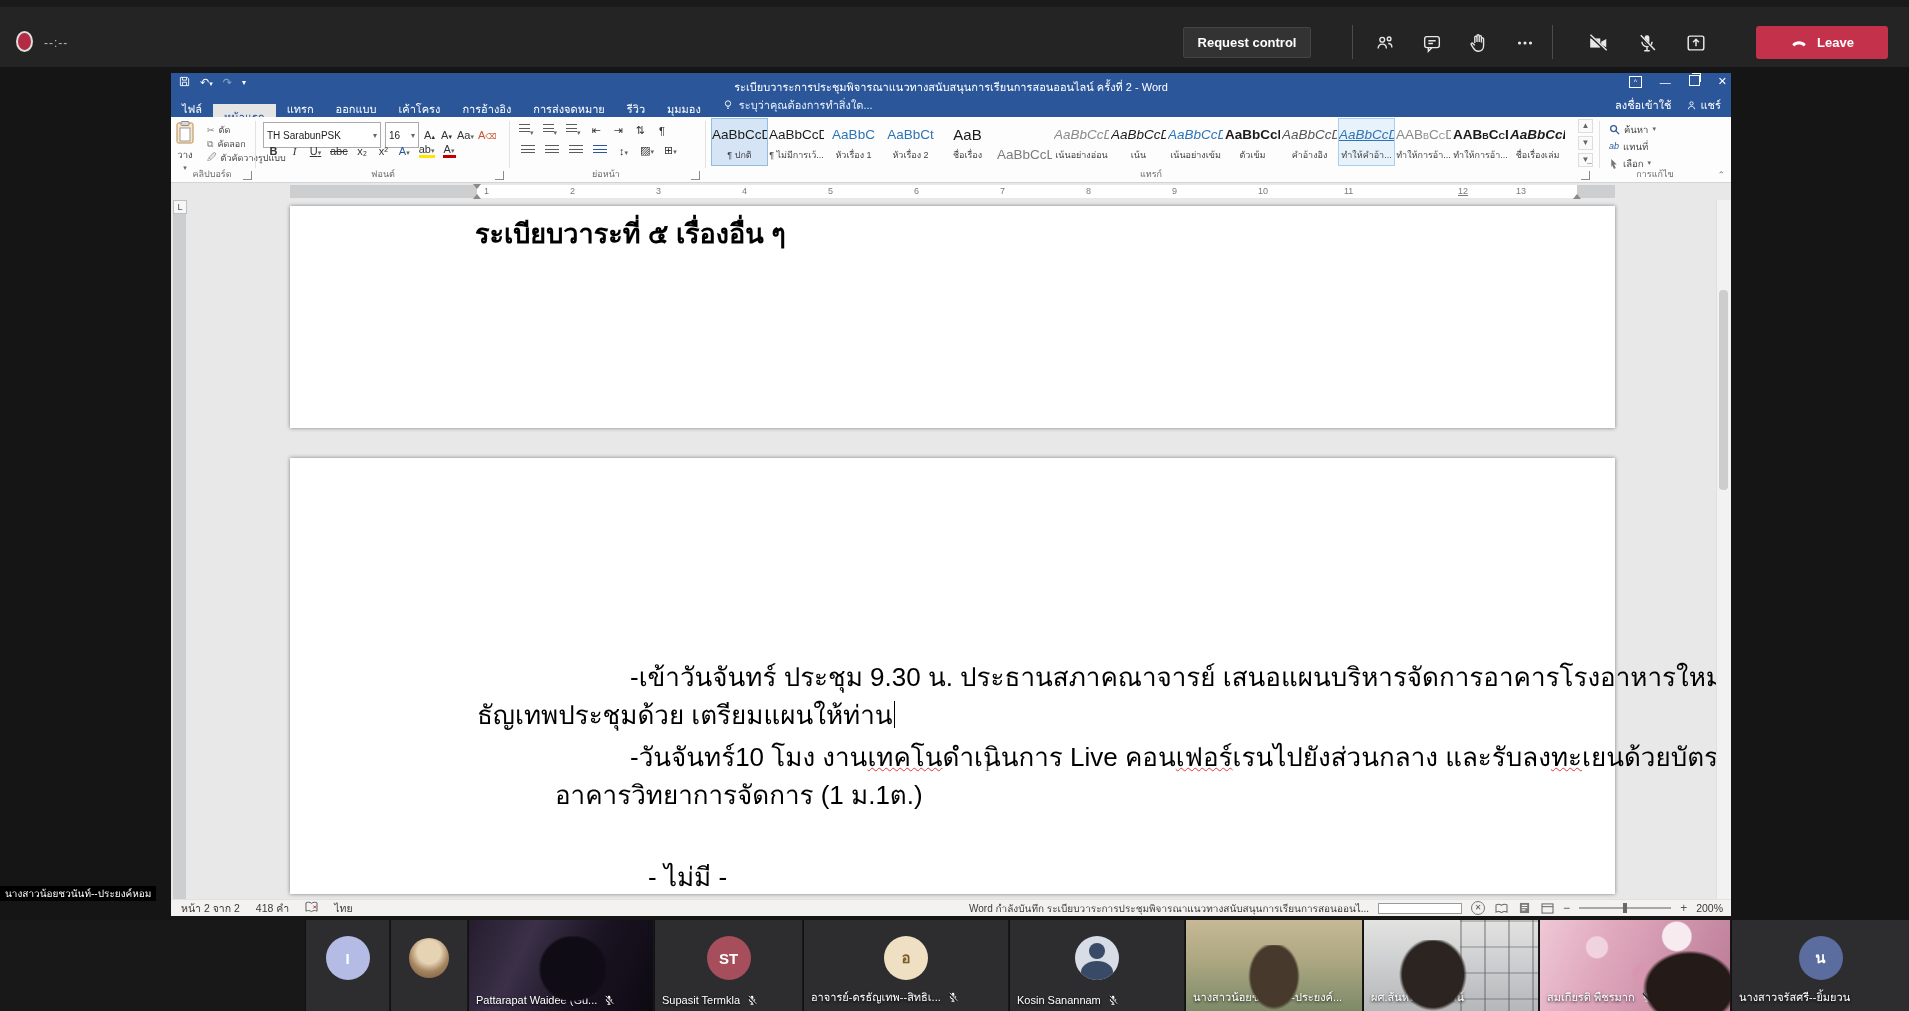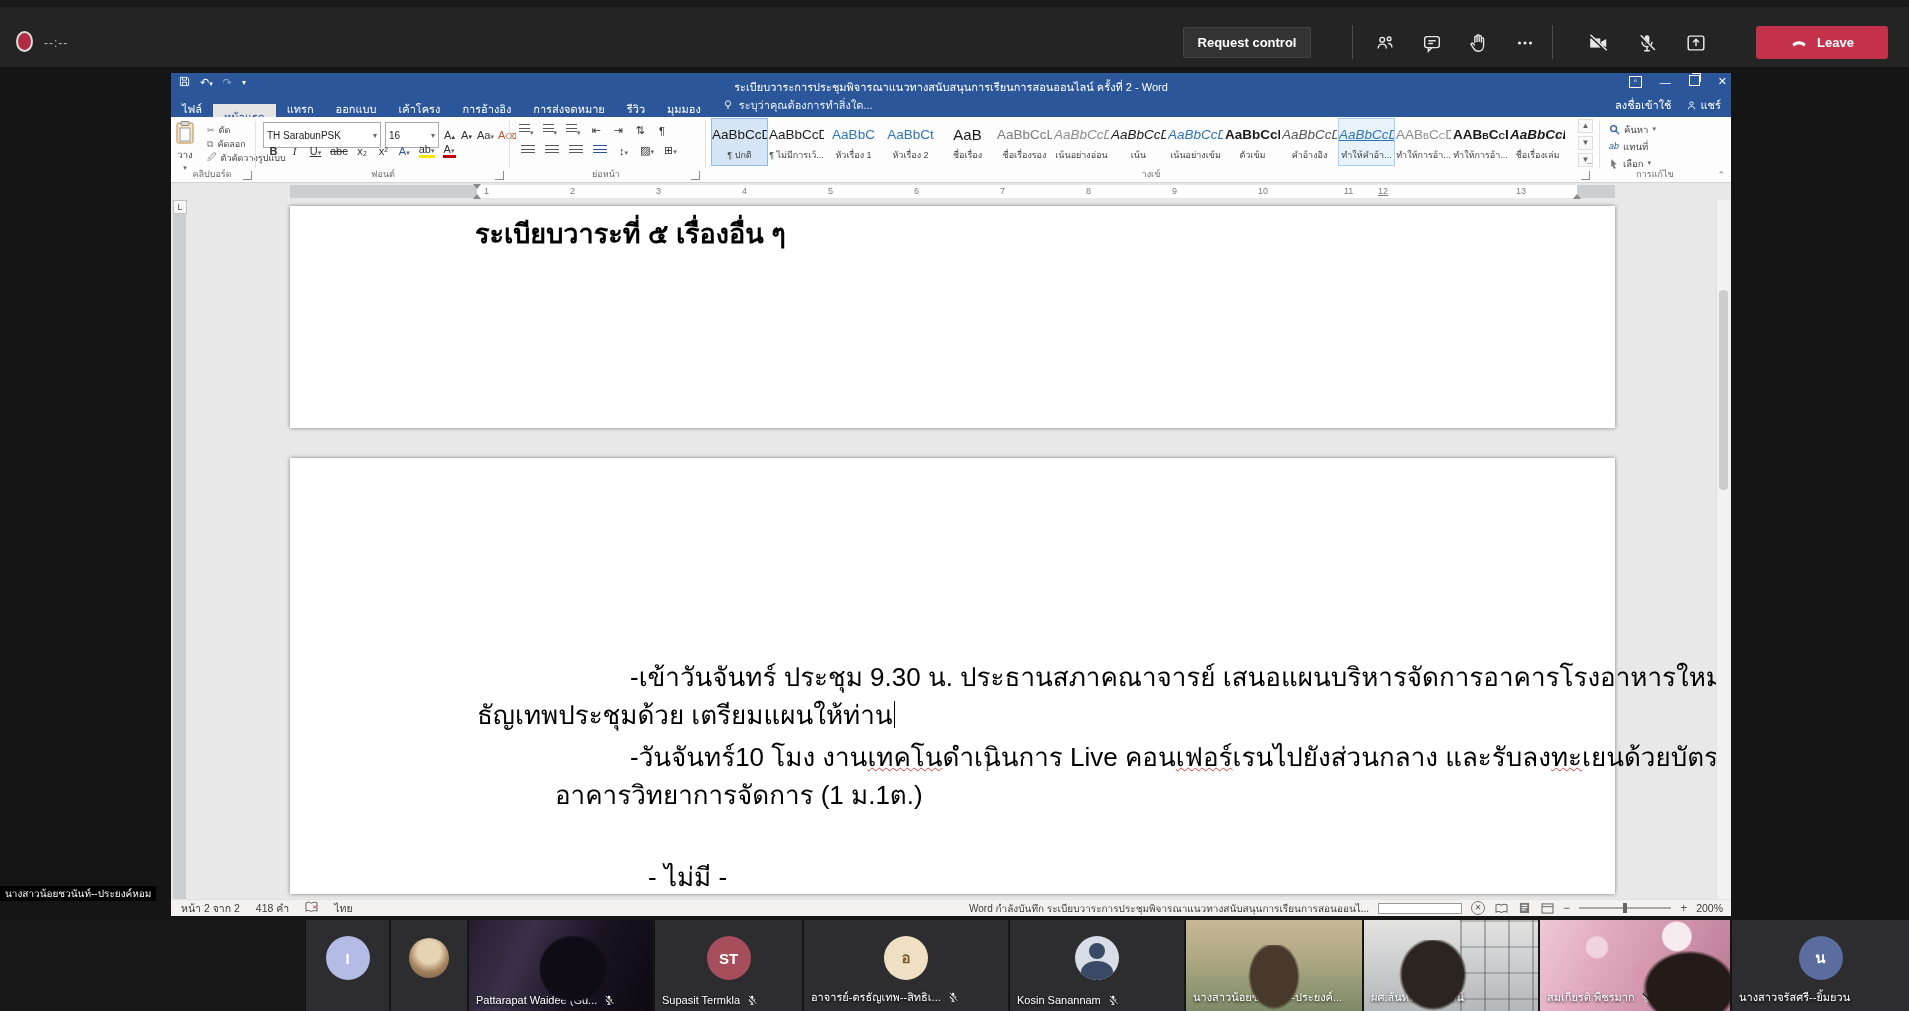--- a/index.html
+++ b/index.html
@@ -48,21 +48,21 @@
   .chev-collapse{position:absolute;right:6px;bottom:2px;color:#777;font-size:9px;}
 
   
   .stylecell{width:57px;height:48px;box-sizing:border-box;padding-top:3px;text-align:center;border:1px solid transparent;overflow:hidden;flex:0 0 auto;}
   .stylecell.selected{background:#d5e5f6;border-color:#92bce0;}
   .stylecell.boxed{background:#e8f2fb;border-color:#a8cef0;}
   .sprev{font-size:13.5px;height:26px;line-height:26px;white-space:nowrap;color:#1a1a1a;}
   .slabel{font-size:9px;color:#3f3f3f;white-space:nowrap;}
   .sv-h1,.sv-h2{color:#2e74b5;}
   .sv-title{font-size:15px;}
-  .sv-subtitle{color:#7c7c7c;}
+  .sv-subtitle{color:#7c7c7c;margin-top:20px;}
   .sv-subtle{color:#8a8a8a;font-style:italic;}
   .sv-emph{font-style:italic;}
   .sv-intense{color:#2e74b5;font-style:italic;}
   .sv-strong{font-weight:bold;}
   .sv-quote{font-style:italic;color:#555;}
   .sv-iquote{color:#2e74b5;font-style:italic;text-decoration:underline;}
   .sv-sref{font-variant:small-caps;color:#8a8a8a;}
   .sv-iref{font-variant:small-caps;font-weight:600;}
   .sv-book{font-style:italic;font-weight:600;}
   .gal-scroll{position:absolute;right:0;top:2px;width:15px;display:flex;flex-direction:column;gap:3px;align-items:center;color:#666;font-size:8px;}
@@ -274,21 +274,21 @@
         </div>
       <div class="rg-label" style="left:0;width:82px">คลิปบอร์ด</div>
       <div class="launcher" style="left:72px"></div>
       <div class="rg-sep" style="left:84px"></div>
 
       <div style="position:absolute;left:92px;top:5px;display:flex;gap:4px;align-items:center">
         <div class="combo" style="width:118px">
           <span style="flex:1;overflow:hidden;white-space:nowrap">TH SarabunPSK</span>
             <span class="dd">▾</span>
         </div>
-        <div class="combo" style="width:54px">
+        <div class="combo" style="width:34px">
           <span style="flex:1">16</span>
             <span class="dd">▾</span>
         </div>
         <span class="fbtn">A<span style="font-size:7px">▴</span></span>
         <span class="fbtn">A<span style="font-size:7px">▾</span></span>
         <span class="fbtn">Aa<span style="font-size:7px;color:#666">▾</span></span>
         <span class="fbtn" style="color:#c4532e">A<span style="font-size:8px">⌫</span></span>
       </div>
       <div style="position:absolute;left:96px;top:26px;display:flex;gap:8px;align-items:center">
         <span class="fbtn" style="font-weight:bold">B</span>
@@ -387,21 +387,21 @@
           <div class="stylecell">
             <div class="sprev sv-book">AaBbCcDt</div>
             <div class="slabel">ชื่อเรื่องเล่ม</div>
           </div>
         </div>
       <div class="gal-scroll" style="right:138px">
         <span>▲</span>
         <span>▼</span>
         <span>▼̲</span>
       </div>
-      <div class="rg-label" style="left:540px;width:880px">างเข์</div>
+      <div class="rg-label" style="left:540px;width:880px">แทรก์</div>
       <div class="launcher" style="left:1410px"></div>
       <div class="rg-sep" style="left:1428px"></div>
 
       <div id="editing-rows" style="position:absolute;left:1438px;top:5px;display:flex;flex-direction:column;gap:3px">
           <div class="minirow">
             <svg width="11" height="11" viewBox="0 0 12 12" fill="none" stroke="#2b579a" stroke-width="1.4">
               <circle cx="5" cy="5" r="3.2"></circle>
               <path d="M7.5 7.5 11 11"></path>
             </svg>
             <span style="font-size:9.5px">ค้นหา</span>
@@ -431,21 +431,21 @@
             <span class="rnum" style="left: 280px;">2</span>
             <span class="rnum" style="left: 366px;">3</span>
             <span class="rnum" style="left: 452px;">4</span>
             <span class="rnum" style="left: 538px;">5</span>
             <span class="rnum" style="left: 624px;">6</span>
             <span class="rnum" style="left: 710px;">7</span>
             <span class="rnum" style="left: 796px;">8</span>
             <span class="rnum" style="left: 882px;">9</span>
             <span class="rnum" style="left: 968px;">10</span>
             <span class="rnum" style="left: 1054px;">11</span>
-            <span class="rnum" style="left: 1088px; text-decoration: underline;">12</span>
+            <span class="rnum" style="left: 1168px; text-decoration: underline;">12</span>
             <span class="rnum" style="left: 1226px;">13</span>
           </div>
         <div class="ind-marker" style="left:183px;top:-1px;border-top:5px solid #8a8a8a"></div>
         <div class="ind-marker" style="left:183px;bottom:-1px;border-bottom:5px solid #8a8a8a"></div>
         <div class="ind-marker" style="left:1283px;bottom:-1px;border-bottom:5px solid #8a8a8a"></div>
       </div>
     </div>
 
     <div class="docarea">
       <div class="vruler"></div>

